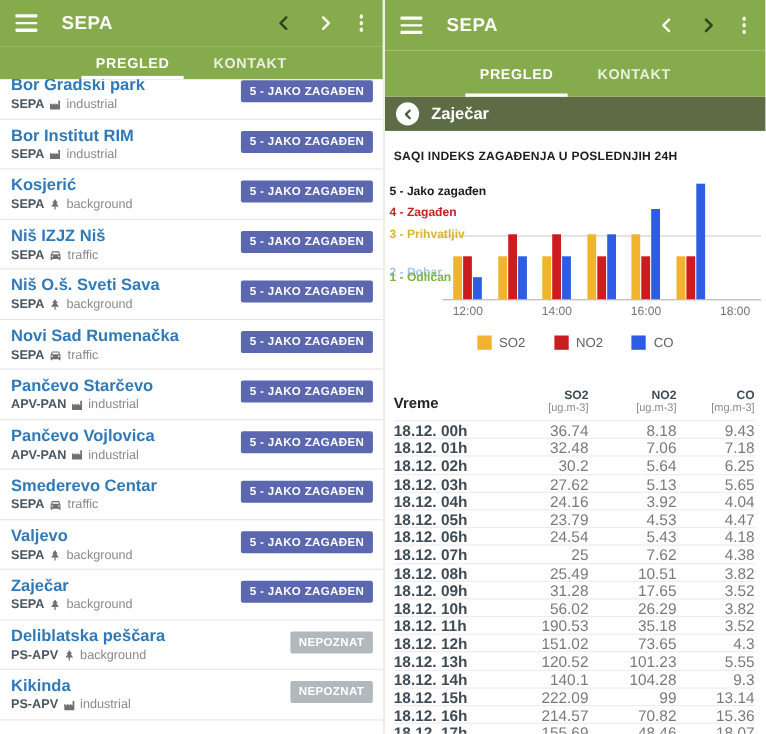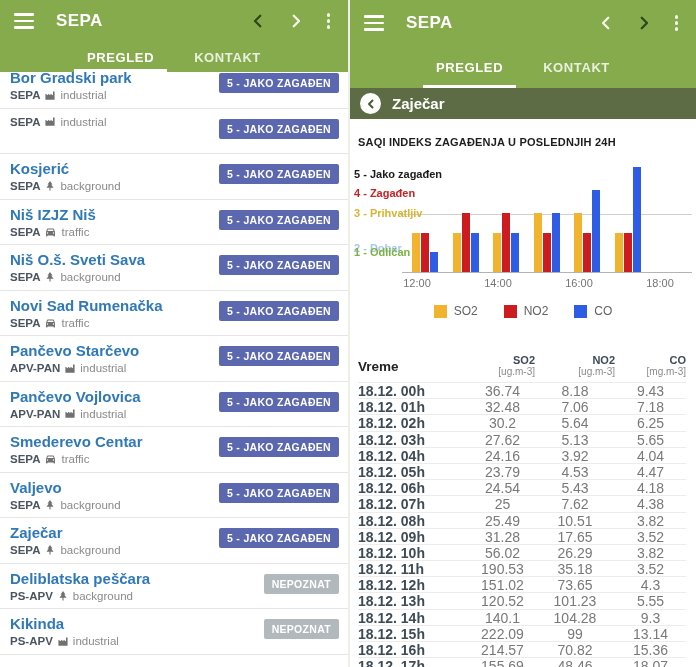--- a/index.html
+++ b/index.html
@@ -55,36 +55,36 @@
   .subheader-title { color:#fff; font-size:15px; font-weight:bold; }
   .section-title { margin:17px 8px 0; font-size:11px; font-weight:bold; color:#1d1d1d; letter-spacing:.2px; }
 
   
   #chart { position:relative; height:136px; margin-top:10px; }
   .y-label { position:absolute; left:4px; font-size:11px; font-weight:bold; white-space:nowrap; }
   .gridline, .baseline { position:absolute; height:1px; }
   .gridline { background:#cfcfcf; }
   .baseline { background:#b3b3b3; }
   .bar { position:absolute; }
-  .x-tick { position:absolute; width:44px; text-align:left; font-size:11px; color:#757575; }
+  .x-tick { position:absolute; width:44px; text-align:center; font-size:11px; color:#757575; }
   .legend { display:flex; justify-content:center; gap:26px; margin-top:10px; }
   .legend-item { display:flex; align-items:center; gap:7px; font-size:12px; color:#616161; }
   .swatch { width:13px; height:13px; }
 
   
   .aq-table { margin-top:20px; padding:0 10px 0 8px; }
   .t-header { display:grid; grid-template-columns:112px 65px 80px 1fr; align-items:end; padding-bottom:4px;margin-top:36px; }
   .t-time-h { font-size:13.5px; font-weight:bold; color:#222; align-self:center; }
   .t-col { text-align:right; line-height:12px; }
   .t-col-name { font-size:11px; font-weight:bold; color:#3e4b55; }
   .t-col-unit { font-size:10px; color:#8a8a8a; }
   .t-row { display:grid; grid-template-columns:112px 65px 80px 1fr; border-top:1px solid #ececec;
            height:16.2px; align-items:center; font-size:14px; }
   .t-row .time { font-weight:bold; color:#3e4b55; }
-  .t-row .val { text-align:center; color:#797979; }
+  .t-row .val { text-align:right; color:#797979; }
 </style>
 </head>
 <body>
 
 <div class="screens">
 
   <section class="panel panel-left">
     <header class="appbar">
       <div class="hamburger">
           <span></span>
@@ -125,20 +125,21 @@
               <svg width="12" height="11" viewBox="0 0 24 24" fill="#707070">
                 <path d="M2 21V8.2l5.5 3.4V8.2L13 11.6V8.2l5.5 3.4V3H22v18H2z"></path>
               </svg>
             </span>
       <span class="type">industrial</span>
     </div>
     <span class="badge status-polluted">5 - JAKO ZAGAĐEN</span>
   </div>
 
   <div class="station-row">
+    <div class="station-name">Bor Institut RIM</div>
     <div class="station-meta">
       <span class="agency">SEPA</span>
       <span class="type-icon">
               <svg width="12" height="11" viewBox="0 0 24 24" fill="#707070">
                 <path d="M2 21V8.2l5.5 3.4V8.2L13 11.6V8.2l5.5 3.4V3H22v18H2z"></path>
               </svg>
             </span>
       <span class="type">industrial</span>
     </div>
     <span class="badge status-polluted">5 - JAKO ZAGAĐEN</span>

